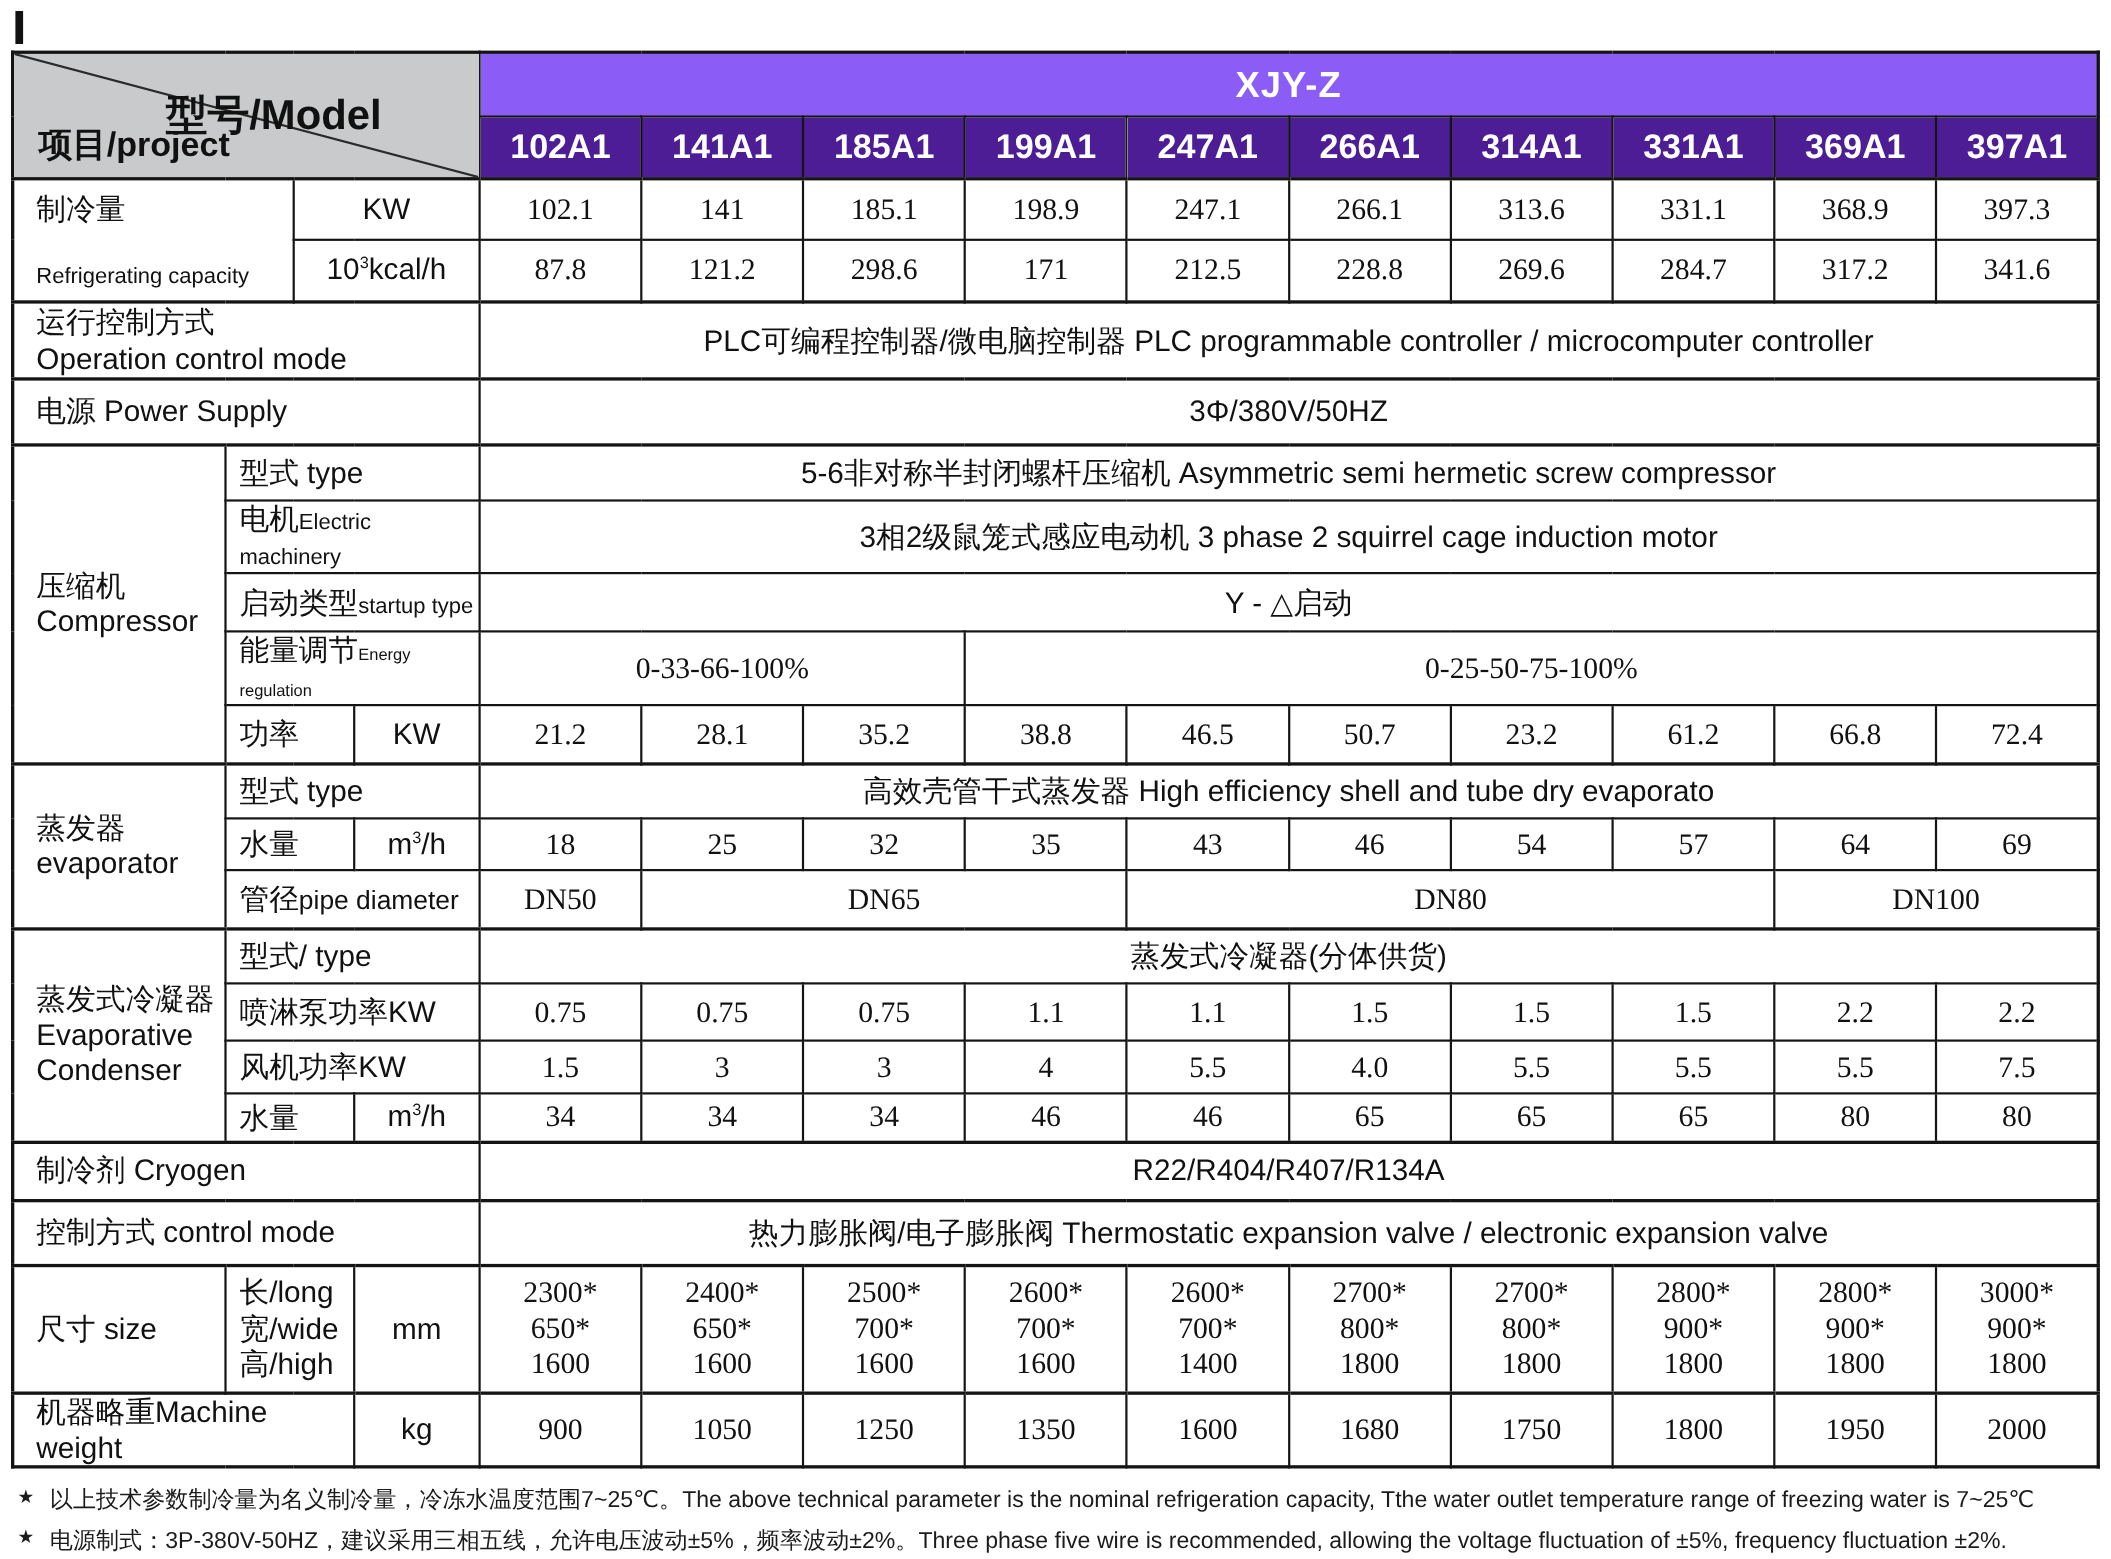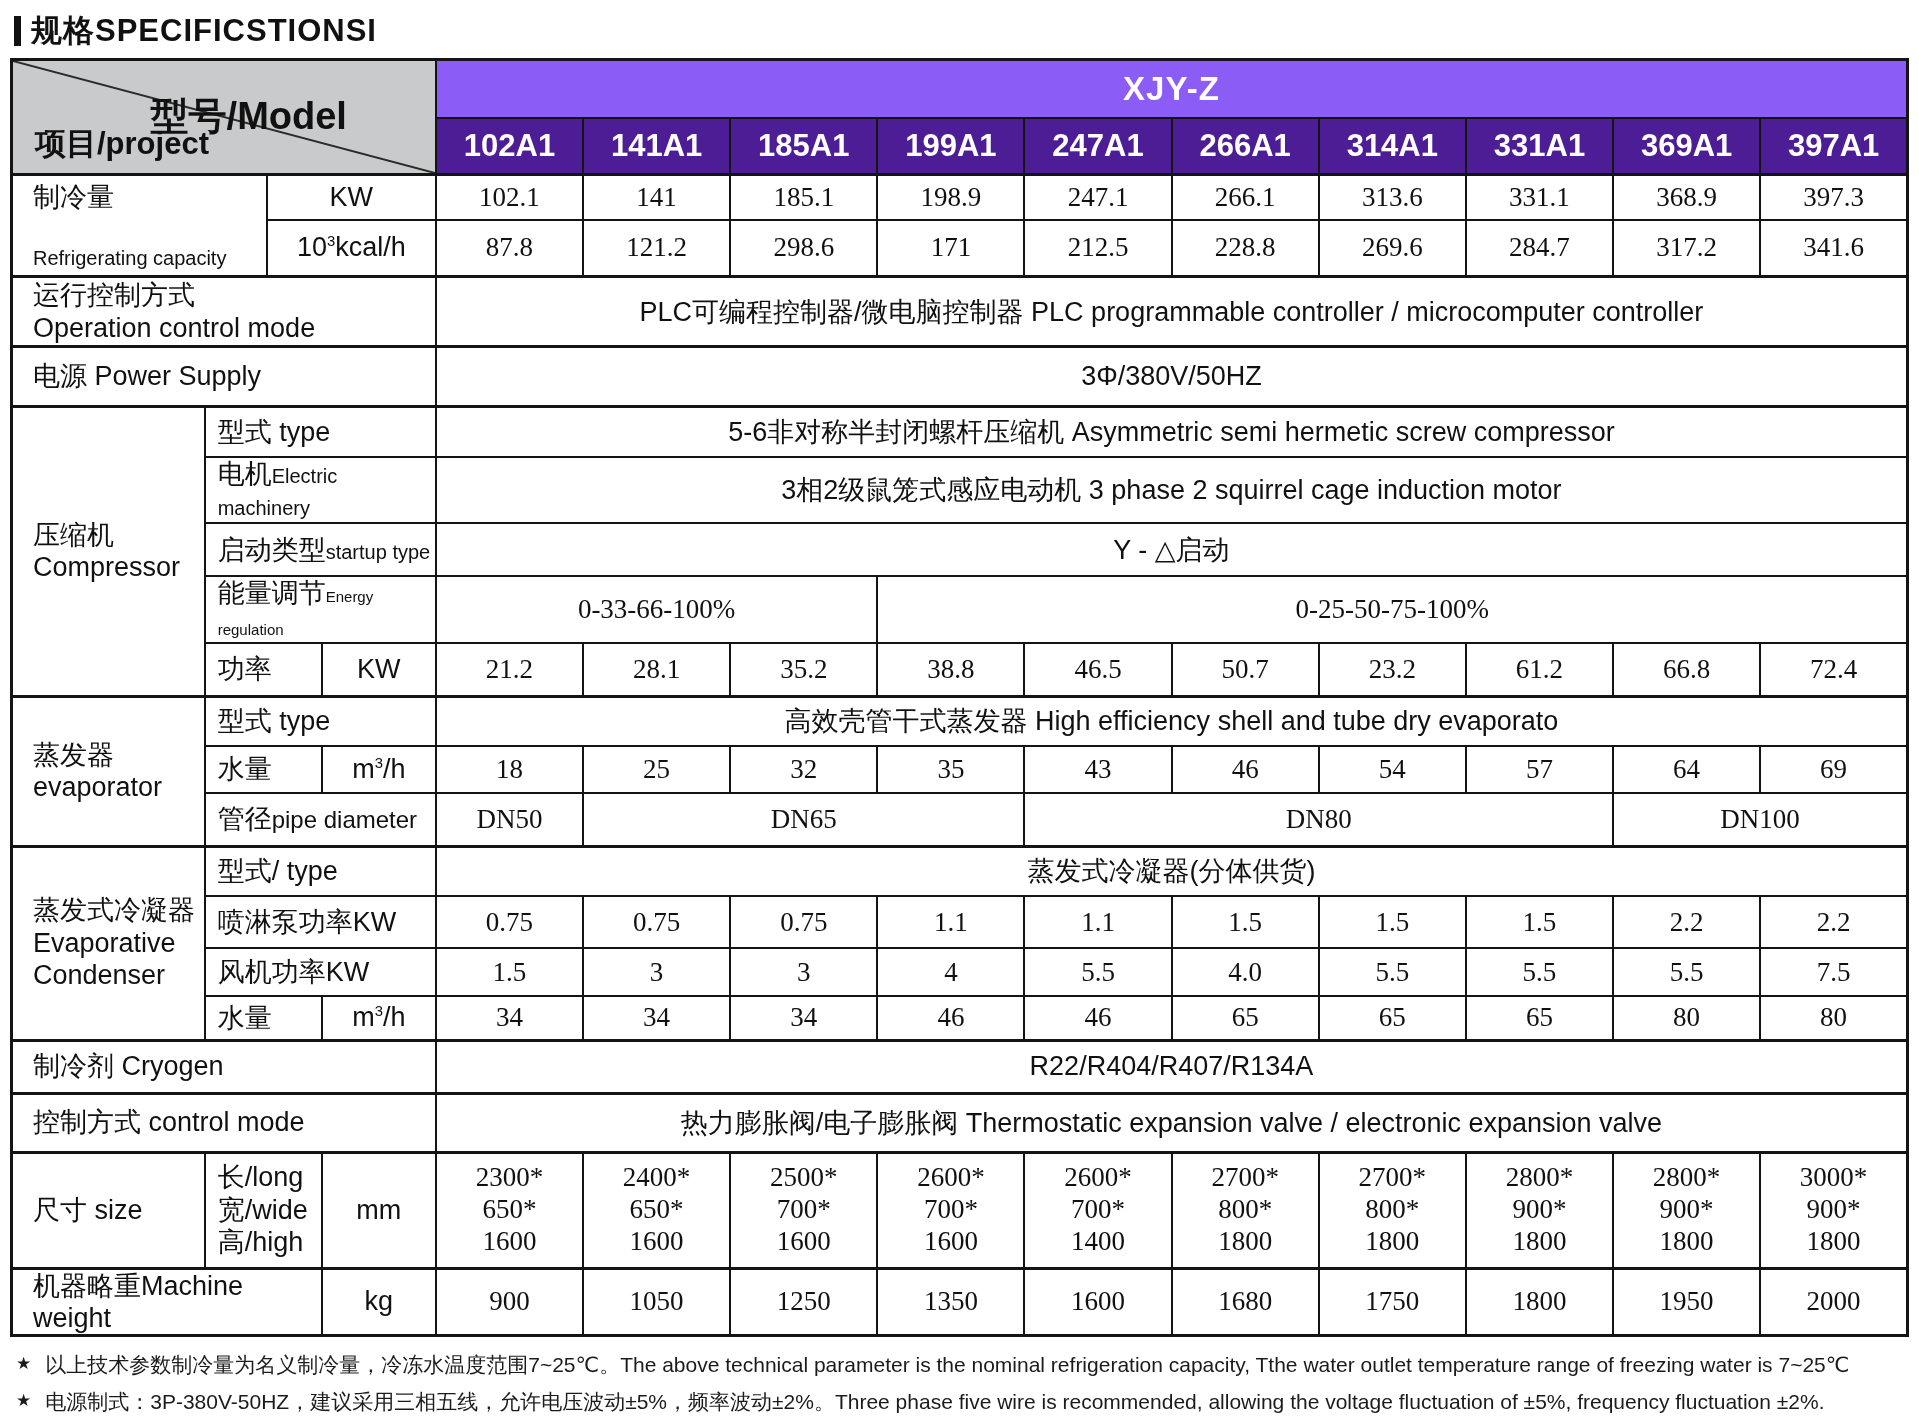--- a/index.html
+++ b/index.html
@@ -34,21 +34,20 @@
   
   .footnotes{margin:14px 0 0 16px;}
   .footnote{display:flex;align-items:flex-start;font-size:21px;margin-bottom:9px;color:#1b1b1b;}
   .footnote .star{font-size:17px;margin:2px 14px 0 0;}
 </style>
 </head>
 <body>
 
 <div class="page-title">
   <span class="title-bar"></span>
-  <span class="title-text">规格SPECIFICSTIONSI</span>
 </div>
 
 <table class="spec">
   <colgroup>
     <col style="width:193px">
       <col style="width:62px">
       <col style="width:55px">
       <col style="width:114px">
     <col style="width:147px">
       <col style="width:147px">
@@ -79,21 +78,21 @@
       <th class="model">185A1</th>
       <th class="model">199A1</th>
       <th class="model">247A1</th>
       <th class="model">266A1</th>
       <th class="model">314A1</th>
       <th class="model">331A1</th>
       <th class="model">369A1</th>
       <th class="model">397A1</th>
     </tr>
 
-    <tr class="sec" style="height:45px">
+    <tr class="sec" style="height:55px">
       <td class="lbl" rowspan="2" colspan="2">
         <span class="ln">制冷量</span>
         <span class="ln small-en">Refrigerating capacity</span>
       </td>
       <td colspan="2">KW</td>
       <td class="num">102.1</td>
       <td class="num">141</td>
       <td class="num">185.1</td>
       <td class="num">198.9</td>
       <td class="num">247.1</td>

